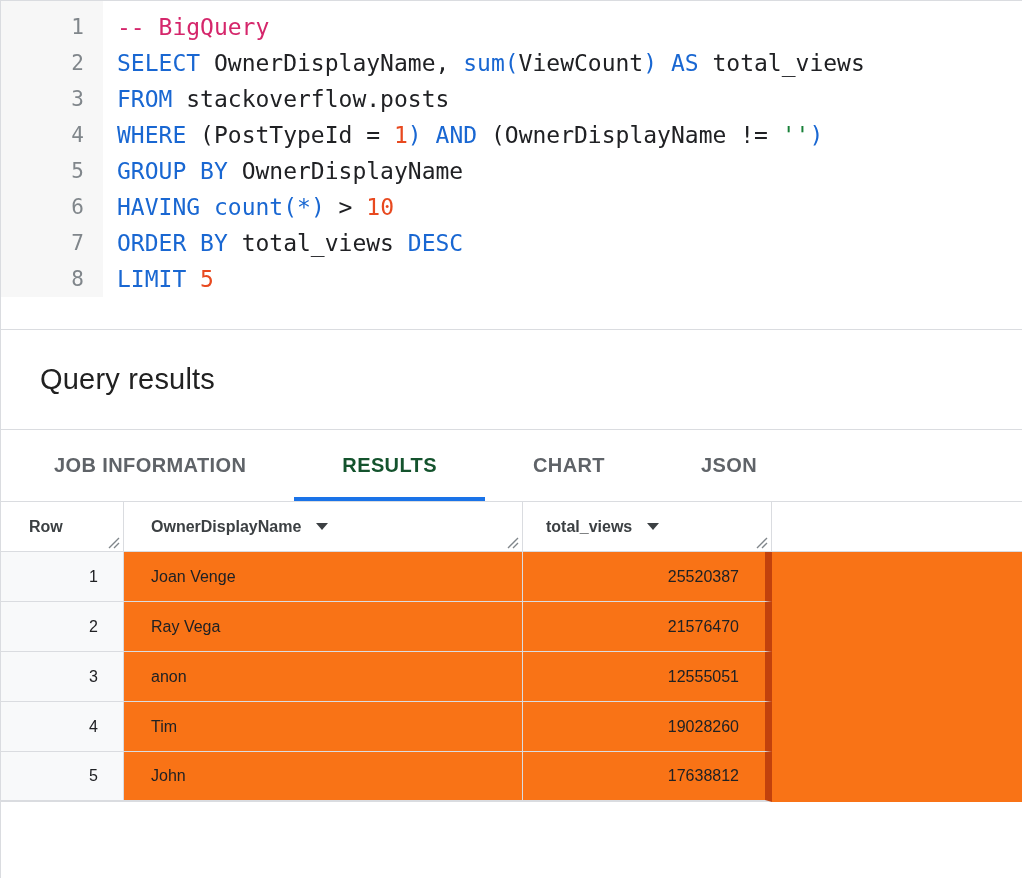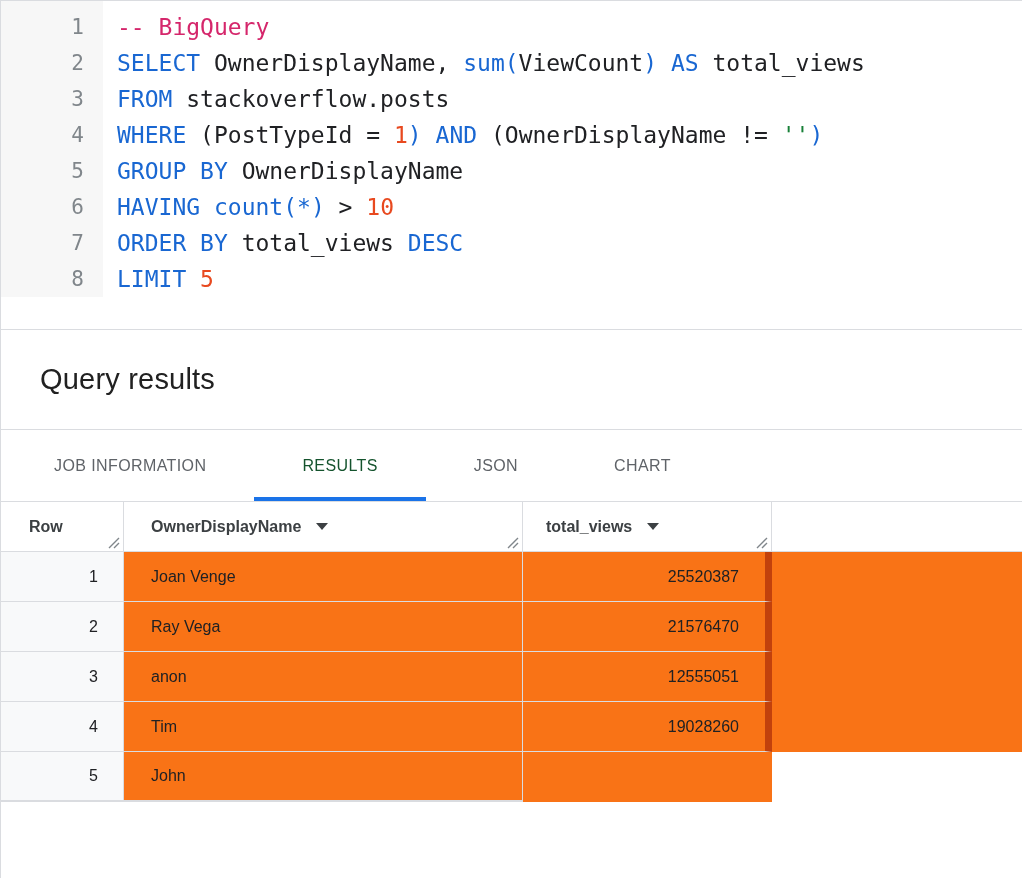--- a/index.html
+++ b/index.html
@@ -16,21 +16,21 @@
           white-space:pre; flex:1; }
   .code .code-line { height:36px; line-height:36px; }
 
   
   .results-head { height:100px; border-bottom:1px solid #dadce0; display:flex; align-items:center;
                   padding-left:39px; }
   .results-head h1 { font-size:29px; font-weight:400; color:#212121; letter-spacing:0.2px; }
 
   
   .tabs { height:72px; border-bottom:1px solid #dadce0; display:flex; padding-left:5px; }
-  .tab { display:flex; align-items:center; padding:0 48px; font-size:16px; font-weight:400;
+  .tab { display:flex; align-items:center; padding:0 48px; font-size:20px; font-weight:700;
          letter-spacing:0.4px; color:#5f6368; cursor:pointer; white-space:nowrap; }
   .tab.active { color:#14532d; box-shadow: inset 0 -4px 0 0 #1a73e8; }
 
   
   .grid-row { display:grid; grid-template-columns:123px 399px 249px 1fr; }
   .thead .cell { height:50px; border-bottom:1px solid #dadce0; display:flex; align-items:center;
                  position:relative; font-weight:700; color:#3c4043; font-size:16px; background:#fff; }
   .thead .c-row   { padding-left:28px; border-right:1px solid #dadce0; }
   .thead .c-owner { padding-left:27px; border-right:1px solid #dadce0; }
   .thead .c-views { padding-left:23px; border-right:1px solid #dadce0; }
@@ -66,22 +66,22 @@
     <div class="code" id="code"><div class="code-line"><span style="color: rgb(213, 38, 107);">-- BigQuery</span></div><div class="code-line"><span style="color: rgb(25, 103, 210);">SELECT</span><span style="color: rgb(32, 33, 36);"> OwnerDisplayName, </span><span style="color: rgb(25, 103, 210);">sum(</span><span style="color: rgb(32, 33, 36);">ViewCount</span><span style="color: rgb(25, 103, 210);">) AS</span><span style="color: rgb(32, 33, 36);"> total_views</span></div><div class="code-line"><span style="color: rgb(25, 103, 210);">FROM</span><span style="color: rgb(32, 33, 36);"> stackoverflow.posts</span></div><div class="code-line"><span style="color: rgb(25, 103, 210);">WHERE</span><span style="color: rgb(32, 33, 36);"> (PostTypeId = </span><span style="color: rgb(232, 73, 31);">1</span><span style="color: rgb(25, 103, 210);">)</span><span style="color: rgb(32, 33, 36);"> </span><span style="color: rgb(25, 103, 210);">AND</span><span style="color: rgb(32, 33, 36);"> (OwnerDisplayName != </span><span style="color: rgb(24, 128, 56);">''</span><span style="color: rgb(25, 103, 210);">)</span></div><div class="code-line"><span style="color: rgb(25, 103, 210);">GROUP BY</span><span style="color: rgb(32, 33, 36);"> OwnerDisplayName</span></div><div class="code-line"><span style="color: rgb(25, 103, 210);">HAVING</span><span style="color: rgb(32, 33, 36);"> </span><span style="color: rgb(25, 103, 210);">count(*)</span><span style="color: rgb(32, 33, 36);"> &gt; </span><span style="color: rgb(232, 73, 31);">10</span></div><div class="code-line"><span style="color: rgb(25, 103, 210);">ORDER BY</span><span style="color: rgb(32, 33, 36);"> total_views </span><span style="color: rgb(25, 103, 210);">DESC</span></div><div class="code-line"><span style="color: rgb(25, 103, 210);">LIMIT</span><span style="color: rgb(32, 33, 36);"> </span><span style="color: rgb(232, 73, 31);">5</span></div></div>
   </section>
 
   <section class="results-head">
     <h1>Query results</h1>
   </section>
 
   <nav class="tabs" id="tabs">
       <div class="tab">JOB INFORMATION</div>
       <div class="tab active">RESULTS</div>
+      <div class="tab">CHART</div>
       <div class="tab">JSON</div>
-      <div class="tab">CHART</div>
     </nav>
 
   <section id="table">
       <div class="grid-row thead">
         <div class="cell c-row">
           <span>Row</span>
           <span class="resize-handle"><svg width="13" height="13" viewBox="0 0 13 13" fill="none" xmlns="http://www.w3.org/2000/svg">
               <path d="M2 12 L12 2 M7 12 L12 7" stroke="#80868b" stroke-width="1.4"></path>
             </svg></span>
         </div>
@@ -121,17 +121,18 @@
       </div>
       <div class="grid-row trow">
         <div class="cell c-num">4</div>
         <div class="cell c-owner">Tim</div>
         <div class="cell c-views">19028260</div>
         <div class="cell c-empty"></div>
       </div>
       <div class="grid-row trow">
         <div class="cell c-num">5</div>
         <div class="cell c-owner">John</div>
+        <div class="cell c-views">17638812</div>
         <div class="cell c-empty"></div>
       </div>
     </section>
 
 </div>
 
 </body></html>

